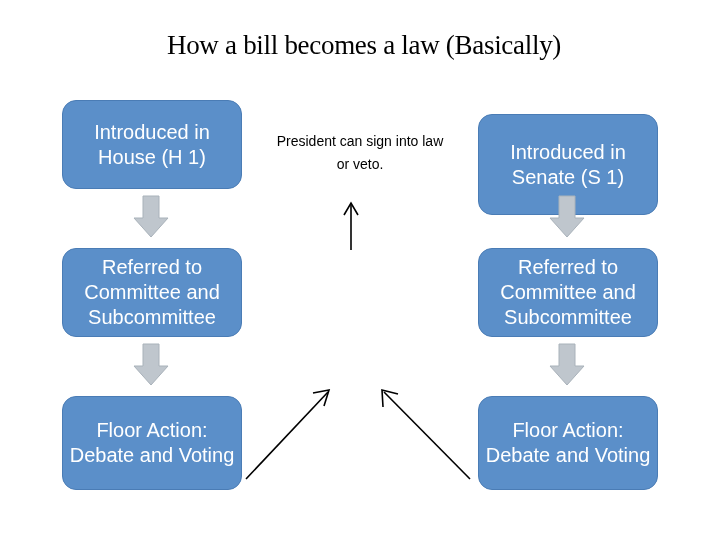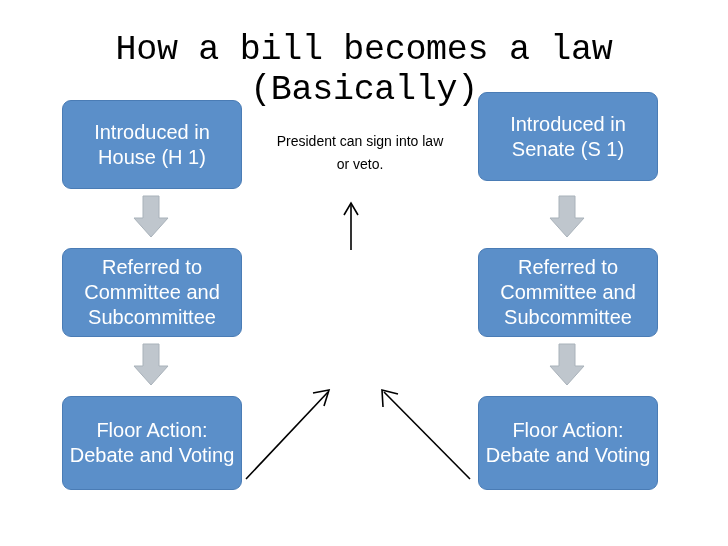--- a/index.html
+++ b/index.html
@@ -14,31 +14,31 @@
     background: #ffffff;
     overflow: hidden;
     font-family: "Liberation Sans", sans-serif;
   }
   #title {
     position: absolute;
     left: 0;
     top: 30px;
     width: 728px;
     text-align: center;
-    font-size: 35px;
+    font-size: 27px;
     font-weight: 400;
     color: #000000;
     letter-spacing: -0.3px;
-    font-family: Liberation Mono, monospace;
+    font-family: Liberation Serif, serif;
   }
   .box {
     position: absolute;
     background: #5b8fc9;
     border: 1px solid #4a7cb5;
-    border-radius: 9px;
+    border-radius: 14px;
     color: #ffffff;
     font-size: 20px;
     line-height: 25px;
     display: flex;
     align-items: center;
     justify-content: flex-start;
     text-align: center;
     box-sizing: border-box;
     padding: 2px 6px;
   }
@@ -80,21 +80,21 @@
   <div class="arrow-down" style="left:133px; top:344px;">
     <svg width="36" height="42" viewBox="0 0 36 42">
       <polygon points="10,0 26,0 26,22 35,22 18,41 1,22 10,22" fill="#bfc6cd" stroke="#a9b2ba" stroke-width="1"></polygon>
     </svg>
   </div>
 
   <div class="box" style="left:62px; top:396px; width:180px; height:94px;">
     <span>Floor Action: Debate and Voting</span>
   </div>
 
-  <div class="box" style="left:478px; top:92px; width:180px; height:89px;">
+  <div class="box" style="left:478px; top:114px; width:180px; height:101px;">
     <span>Introduced in Senate (S 1)</span>
   </div>
 
   <div class="arrow-down" style="left:549px; top:196px;">
     <svg width="36" height="42" viewBox="0 0 36 42">
       <polygon points="10,0 26,0 26,22 35,22 18,41 1,22 10,22" fill="#bfc6cd" stroke="#a9b2ba" stroke-width="1"></polygon>
     </svg>
   </div>
 
   <div class="box" style="left:478px; top:248px; width:180px; height:89px;">

